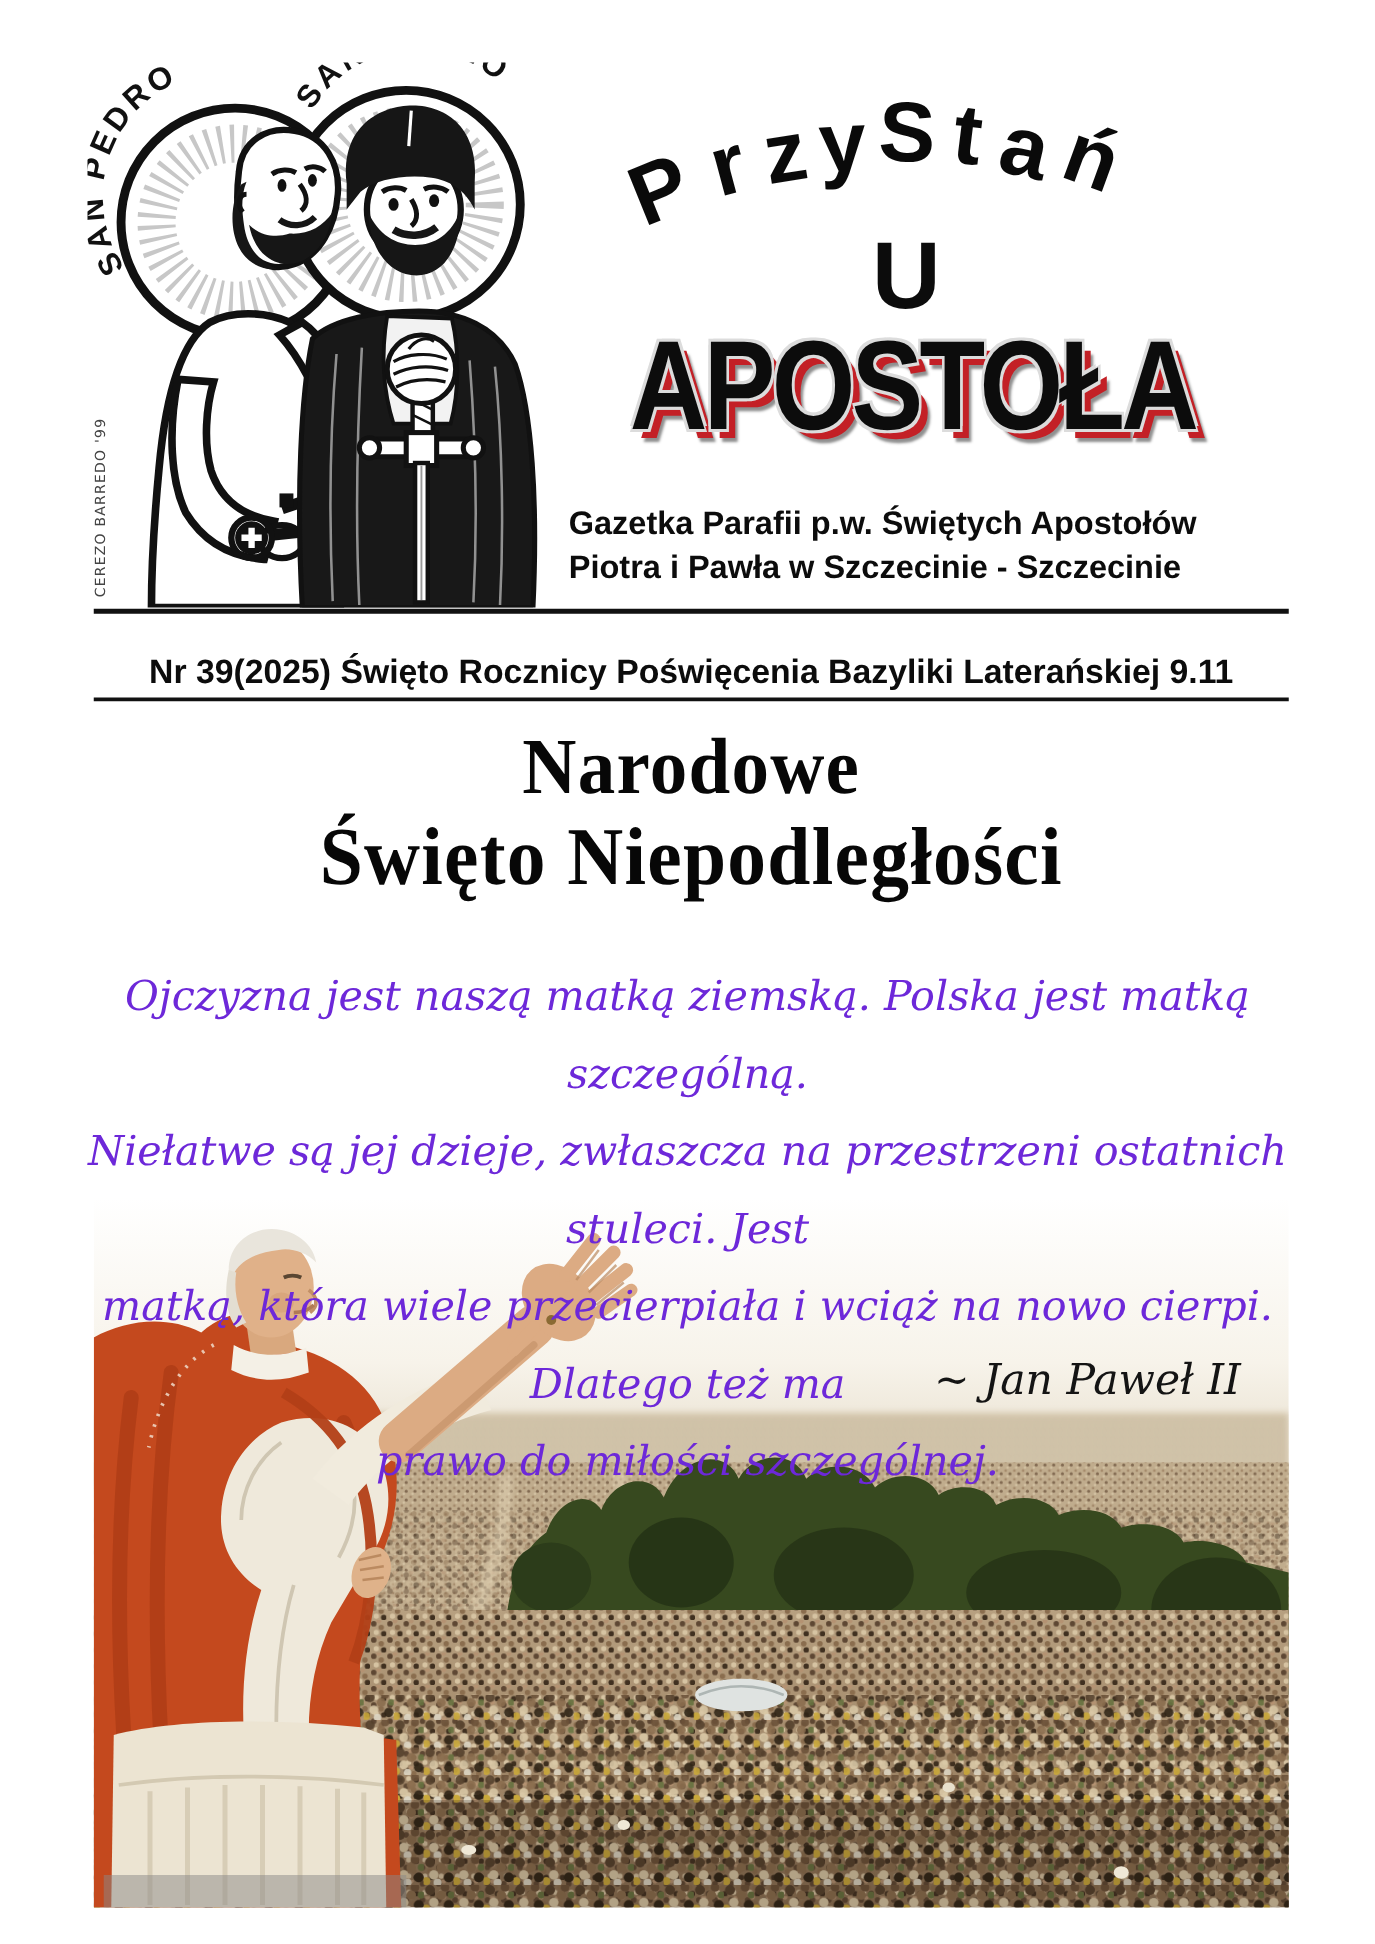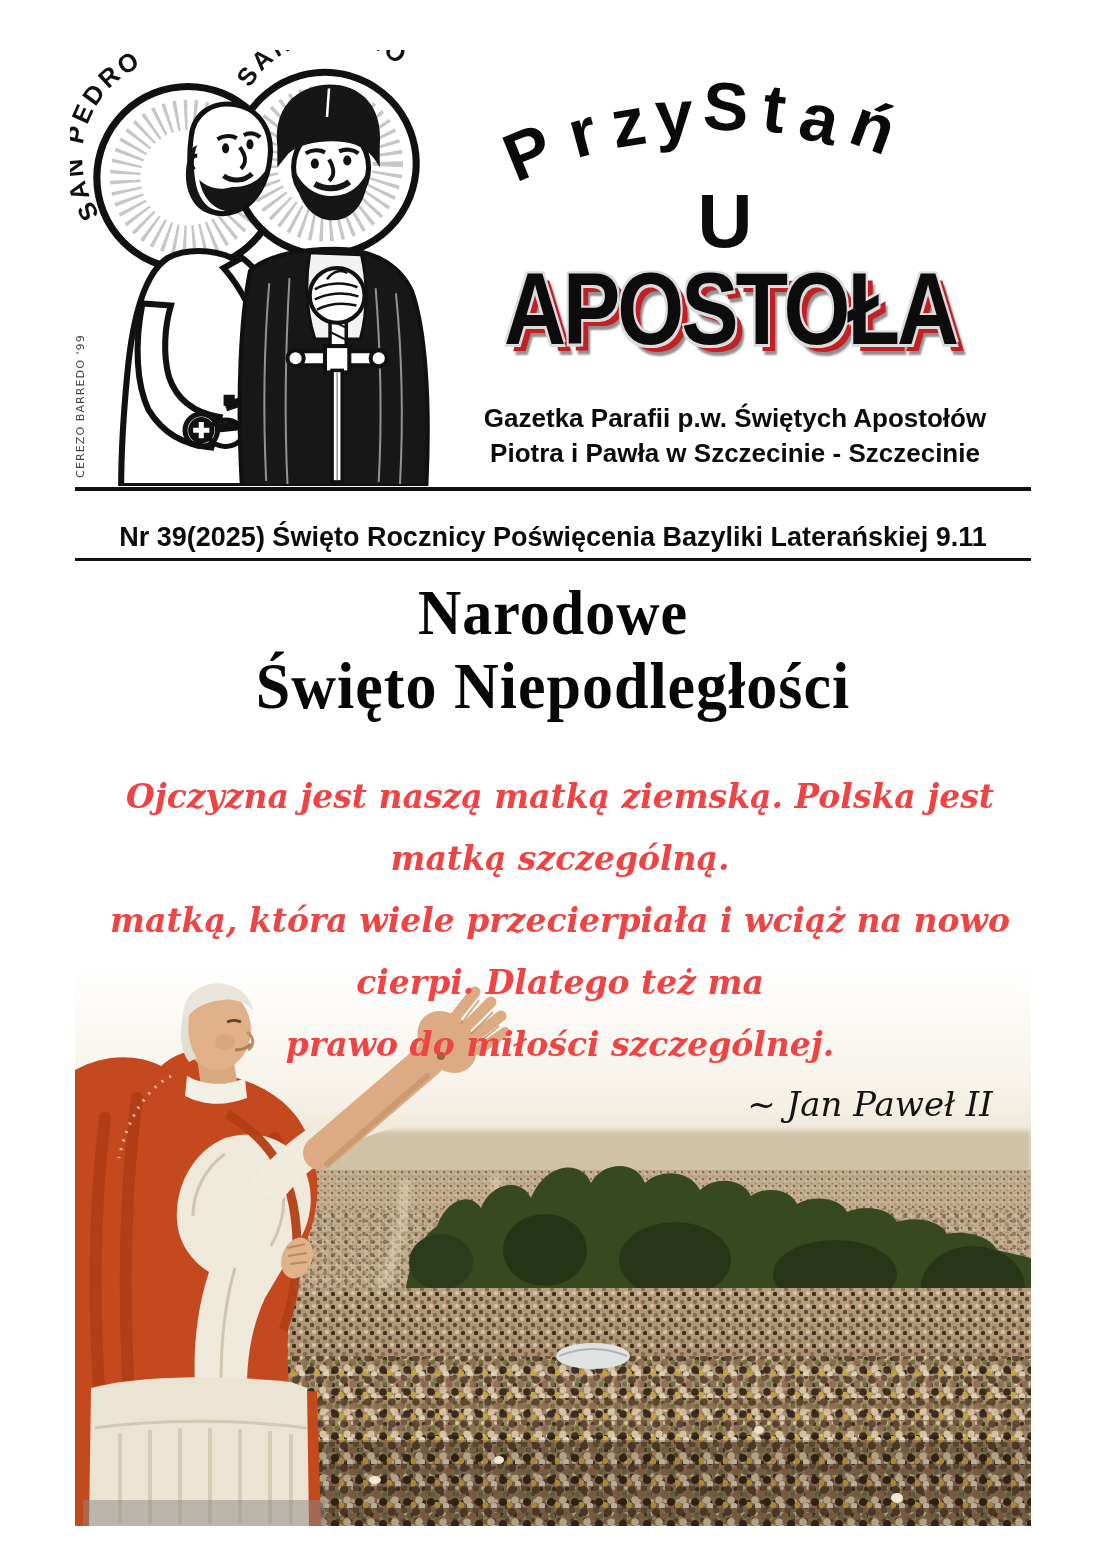--- a/index.html
+++ b/index.html
@@ -10,39 +10,39 @@
   .emblem{position:absolute;left:70px;top:50px;width:368px;height:436px;}
   .arc-title{position:absolute;left:505px;top:72px;width:445px;height:140px;}
   .arc-letter{position:absolute;font-weight:bold;font-size:68px;line-height:1;color:#0a0a0a;}
   .title-u{position:absolute;left:500px;top:183px;width:450px;text-align:center;
            font-size:76px;font-weight:bold;line-height:1;}
   .title-main{position:absolute;left:500px;top:258px;width:460px;text-align:center;
            font-size:86px;font-weight:900;letter-spacing:-3px;line-height:1;
            transform:scaleY(1.18);transform-origin:top center;color:#0c0c0c;
            text-shadow:-2px -2px 0 #dcdcdc,2px -2px 0 #dcdcdc,-2px 2px 0 #dcdcdc,2px 2px 0 #dcdcdc,
                         7px 6px 0 #c32026,9px 9px 2px #8f8f8f;}
-  .subtitle{position:absolute;left:455px;top:401px;width:560px;text-align:center;
+  .subtitle{position:absolute;left:455px;top:401px;width:560px;
            font-size:26px;font-weight:bold;line-height:35px;}
 
   
   .rule{position:absolute;left:75px;width:956px;background:#111;}
   .rule-1{top:487px;height:4px;}
   .rule-2{top:558px;height:3px;}
   .issue-line{position:absolute;left:75px;top:508px;width:956px;height:58px;line-height:58px;
            text-align:center;font-size:27px;font-weight:bold;}
 
   
   .headline{position:absolute;left:75px;width:956px;text-align:center;
            font-family:"Liberation Serif",serif;font-weight:bold;color:#070707;
            transform:scaleY(1.06);transform-origin:top center;letter-spacing:1px;}
   .headline-1{top:577px;font-size:60px;}
   .headline-2{top:649px;font-size:62px;}
-  .quote{position:absolute;left:67px;top:766px;width:986px;text-align:center;z-index:5;
+  .quote{position:absolute;left:57px;top:766px;width:986px;text-align:center;z-index:5;
            font-family:"DejaVu Serif",serif;font-style:italic;font-size:33px;
-           line-height:62px;color:#ef4444;font-weight:bold;}
+           line-height:62px;color:#6d28d9;}
   .attribution{position:absolute;left:690px;top:1084px;width:360px;text-align:center;z-index:5;
            font-family:"DejaVu Serif",serif;font-style:italic;font-size:34px;color:#141414;}
 
   
   .photo{position:absolute;left:75px;top:958px;width:956px;height:568px;z-index:1;}
   .photo svg{display:block;width:100%;height:100%;}
 </style>
 </head>
 <body>
 
@@ -170,20 +170,21 @@
 
   <div class="rule rule-1"></div>
   <div class="issue-line">Nr 39(2025) Święto Rocznicy Poświęcenia Bazyliki Laterańskiej 9.11</div>
   <div class="rule rule-2"></div>
 
   <div class="headline headline-1">Narodowe</div>
   <div class="headline headline-2">Święto Niepodległości</div>
 
   <div class="quote">
     <div>Ojczyzna jest naszą matką ziemską. Polska jest matką szczególną.</div>
+    <div>Niełatwe są jej dzieje, zwłaszcza na przestrzeni ostatnich stuleci. Jest</div>
     <div>matką, która wiele przecierpiała i wciąż na nowo cierpi. Dlatego też ma</div>
     <div>prawo do miłości szczególnej.</div>
   </div>
   <div class="attribution">~ Jan Paweł II</div>
 
   <div class="photo">
     <svg viewBox="0 0 956 568" preserveAspectRatio="none" role="img" aria-label="jan-pawel-ii-blessing-crowd-photo">
       <defs>
         <linearGradient id="sky" x1="0" y1="0" x2="0" y2="1">
           <stop offset="0" stop-color="#ffffff"></stop>

